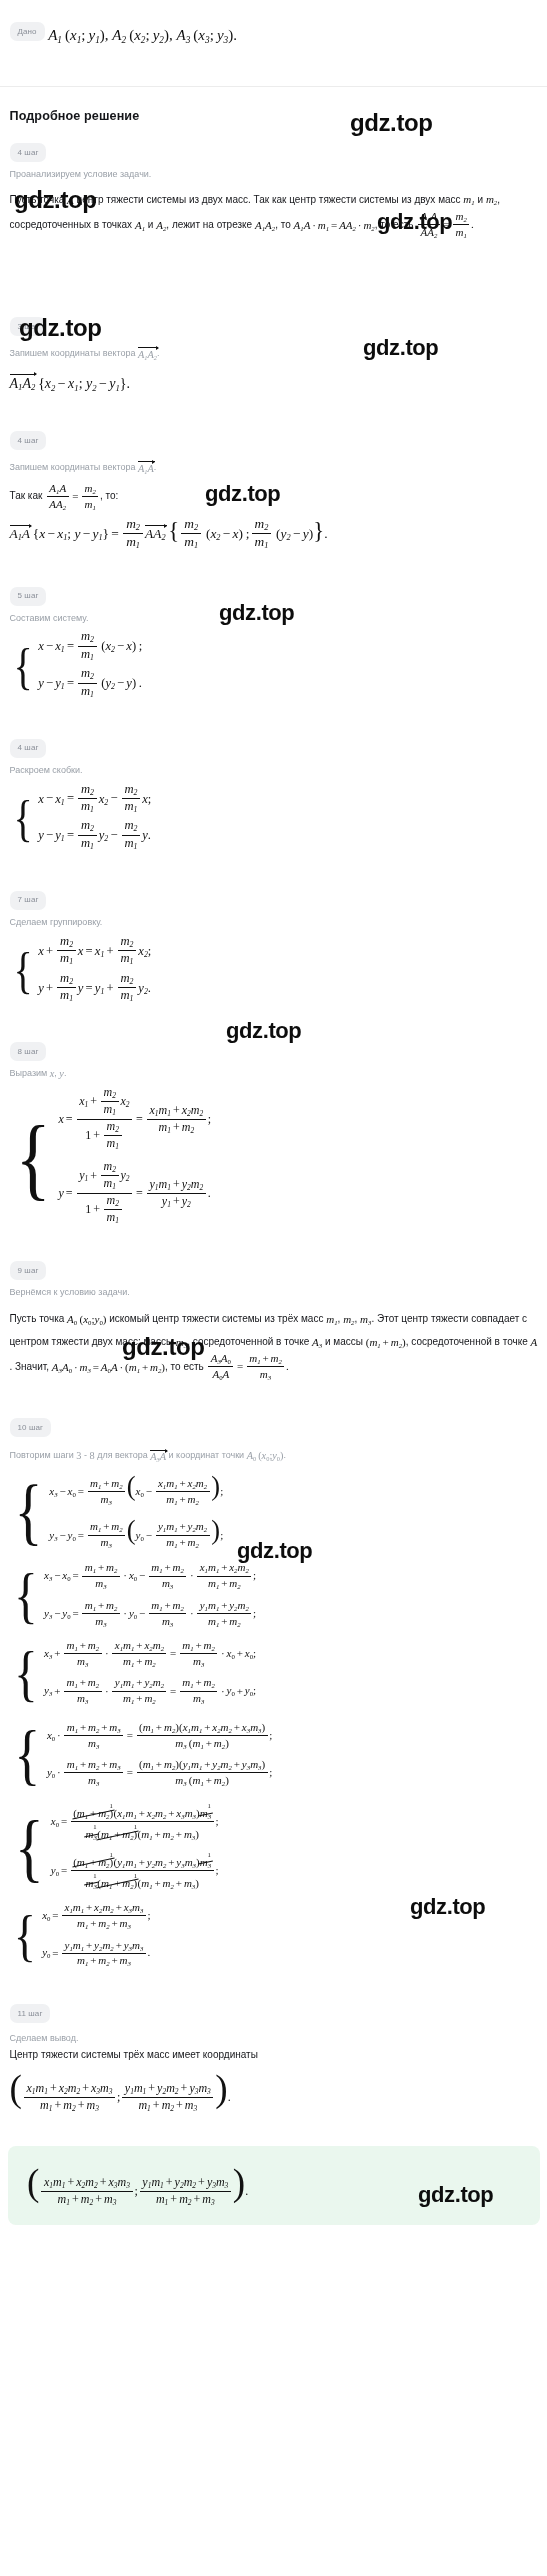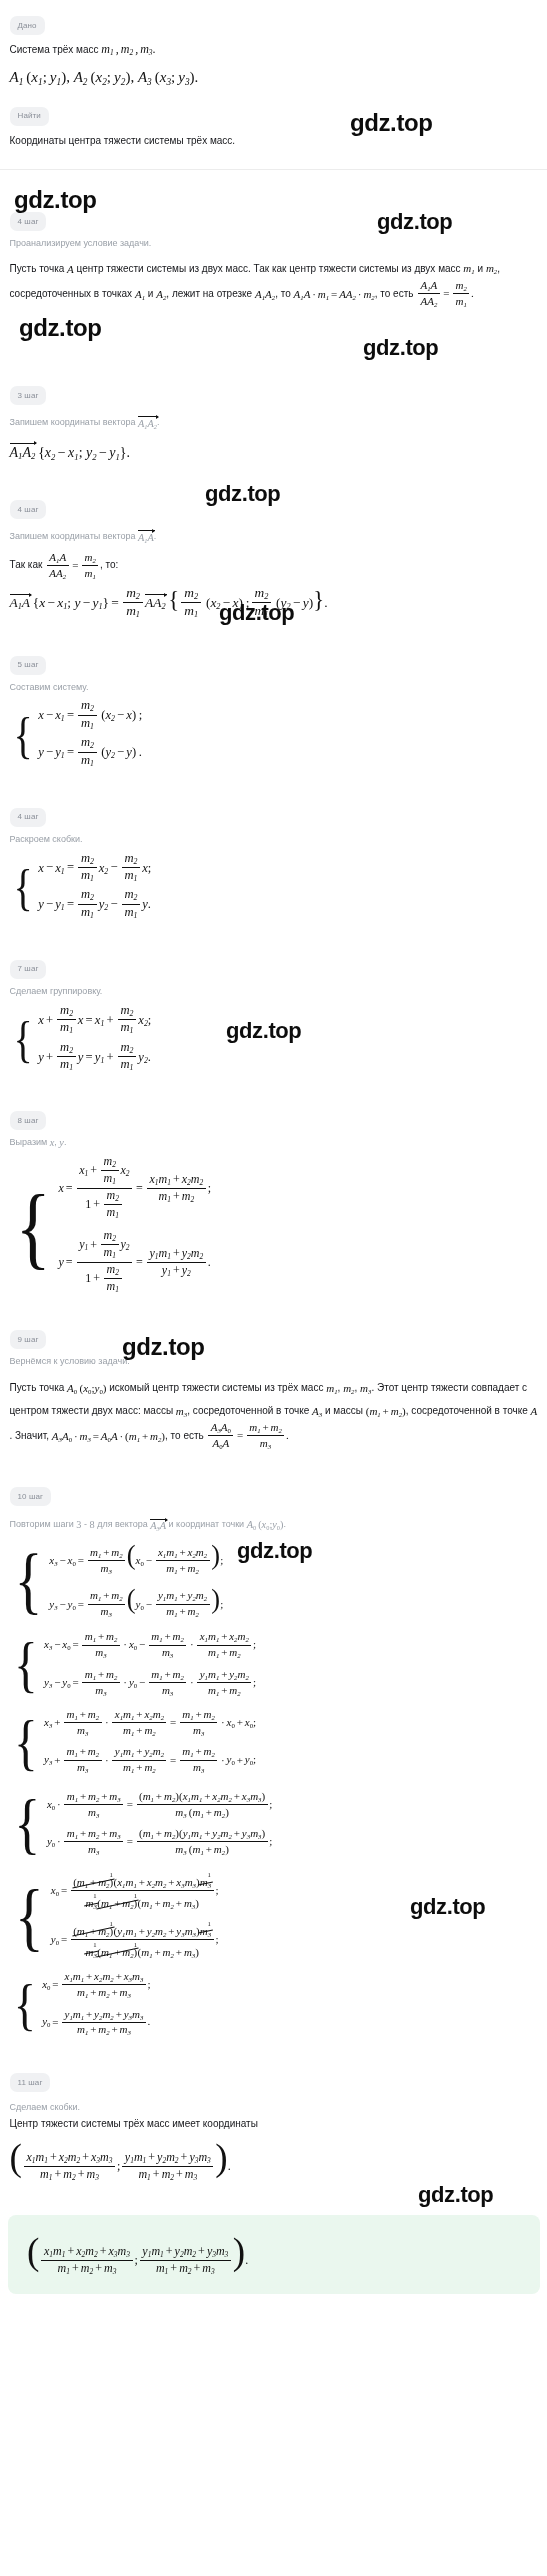--- a/index.html
+++ b/index.html
@@ -157,39 +157,35 @@
   <div class="wm" style="left:122px;top:1333px;font-size:24px;">gdz.top</div>
   <div class="wm" style="left:237px;top:1538px;font-size:22px;">gdz.top</div>
   <div class="wm" style="left:410px;top:1894px;font-size:22px;">gdz.top</div>
   <div class="wm" style="left:418px;top:2182px;font-size:22px;">gdz.top</div>
   <div class="wm" style="left:87px;top:2331px;font-size:24px;">gdz.top</div>
 
   <div class="spacer-20"></div>
   <div class="block">
     <span class="chip">Дано</span>
 
-    <div class="text">
-      <span>Система трёх масс </span><span class="math" style="font-size:12px;"><span class="mi">m</span><span class="sub">1</span><span class="op">,</span><span class="mi">m</span><span class="sub">2</span><span class="op">,</span><span class="mi">m</span><span class="sub">3</span><span class="paren">.</span></span>
-    </div>
 
     <div class="math math-line" style="font-size:15px;margin-top:11px;">
       <span class="mi">A</span><span class="sub">1</span> <span class="paren">(</span><span class="mi">x</span><span class="sub">1</span><span class="paren">;</span> <span class="mi">y</span><span class="sub">1</span><span class="paren">)</span><span class="paren">,</span>&nbsp;<span class="mi">A</span><span class="sub">2</span> <span class="paren">(</span><span class="mi">x</span><span class="sub">2</span><span class="paren">;</span> <span class="mi">y</span><span class="sub">2</span><span class="paren">)</span><span class="paren">,</span>&nbsp;<span class="mi">A</span><span class="sub">3</span> <span class="paren">(</span><span class="mi">x</span><span class="sub">3</span><span class="paren">;</span> <span class="mi">y</span><span class="sub">3</span><span class="paren">)</span><span class="paren">.</span>
     </div>
   </div>
 
   <div class="spacer-26"></div>
-  <div class="block">
-    <span class="chip">Найти</span>
-    <div class="text">Координаты центра тяжести системы трёх масс.</div>
-  </div>
 
   <div class="spacer-26"></div>
   <div class="hr"></div>
 
   <div style="height:22px"></div>
+  <div class="block">
+    <h2 class="section-title">Подробное решение</h2>
+  </div>
 
   <div style="height:20.5px"></div>
   <div class="block">
     <span class="chip">4 шаг</span>
     <div class="muted">Проанализируем условие задачи.</div>
 
     <div class="text" style="line-height:2.25;margin-top:9.5px;">
       Пусть точка <span class="math" style="font-size:11px;"><span class="mi">A</span></span> центр тяжести системы из двух масс. Так как центр тяжести системы из двух масс <span class="math" style="font-size:11px;"><span class="mi">m</span><span class="sub">1</span></span> и <span class="math" style="font-size:11px;"><span class="mi">m</span><span class="sub">2</span></span>, сосредоточенных в точках <span class="math" style="font-size:11px;"><span class="mi">A</span><span class="sub">1</span></span> и <span class="math" style="font-size:11px;"><span class="mi">A</span><span class="sub">2</span></span>, лежит на отрезке <span class="math" style="font-size:11px;"><span class="mi">A</span><span class="sub">1</span><span class="mi">A</span><span class="sub">2</span></span>, то <span class="math" style="font-size:11px;"><span class="mi">A</span><span class="sub">1</span><span class="mi">A</span><span class="op">·</span><span class="mi">m</span><span class="sub">1</span><span class="op">=</span><span class="mi">A</span><span class="mi">A</span><span class="sub">2</span><span class="op">·</span><span class="mi">m</span><span class="sub">2</span></span>, то есть <span class="math" style="font-size:11px;"><span class="frac"><span class="num"><span class="mi">A</span><span class="sub">1</span><span class="mi">A</span></span><span class="den"><span class="mi">A</span><span class="mi">A</span><span class="sub">2</span></span></span><span class="op">=</span><span class="frac"><span class="num"><span class="mi">m</span><span class="sub">2</span></span><span class="den"><span class="mi">m</span><span class="sub">1</span></span></span>.</span>
     </div>
   </div>
@@ -409,21 +405,21 @@
         <div class="row math" style="font-size:11px;margin-top:3.2px;">
           <span class="mi">y</span><span class="subr">0</span><span class="op">=</span><span class="frac"><span class="num"><span class="mi">y</span><span class="sub">1</span><span class="mi">m</span><span class="sub">1</span><span class="op">+</span><span class="mi">y</span><span class="sub">2</span><span class="mi">m</span><span class="sub">2</span><span class="op">+</span><span class="mi">y</span><span class="sub">3</span><span class="mi">m</span><span class="sub">3</span></span><span class="den"><span class="mi">m</span><span class="sub">1</span><span class="op">+</span><span class="mi">m</span><span class="sub">2</span><span class="op">+</span><span class="mi">m</span><span class="sub">3</span></span></span><span class="paren">.</span>
         </div>
       </div>
     </div>
   </div>
 
   <div style="height:33px"></div>
   <div class="block">
     <span class="chip">11 шаг</span>
-    <div class="muted" style="margin-top:10.3px;">Сделаем скобки.</div>
+    <div class="muted" style="margin-top:10.3px;">Сделаем вывод.</div>
 
     <div class="text" style="margin-top:4px;">Центр тяжести системы трёх масс имеет координаты</div>
 
     <div class="math math-line" style="font-size:12px;margin-top:6.3px;">
       <span class="bigparen" style="font-size:3.1em;font-style:normal;">(</span><span class="frac"><span class="num"><span class="mi">x</span><span class="sub">1</span><span class="mi">m</span><span class="sub">1</span><span class="op">+</span><span class="mi">x</span><span class="sub">2</span><span class="mi">m</span><span class="sub">2</span><span class="op">+</span><span class="mi">x</span><span class="sub">3</span><span class="mi">m</span><span class="sub">3</span></span><span class="den"><span class="mi">m</span><span class="sub">1</span><span class="op">+</span><span class="mi">m</span><span class="sub">2</span><span class="op">+</span><span class="mi">m</span><span class="sub">3</span></span></span><span class="paren">;</span><span class="frac"><span class="num"><span class="mi">y</span><span class="sub">1</span><span class="mi">m</span><span class="sub">1</span><span class="op">+</span><span class="mi">y</span><span class="sub">2</span><span class="mi">m</span><span class="sub">2</span><span class="op">+</span><span class="mi">y</span><span class="sub">3</span><span class="mi">m</span><span class="sub">3</span></span><span class="den"><span class="mi">m</span><span class="sub">1</span><span class="op">+</span><span class="mi">m</span><span class="sub">2</span><span class="op">+</span><span class="mi">m</span><span class="sub">3</span></span></span><span class="bigparen" style="font-size:3.1em;font-style:normal;">)</span><span class="paren">.</span>
     </div>
   </div>
 
   <div style="height:22px"></div>
 

